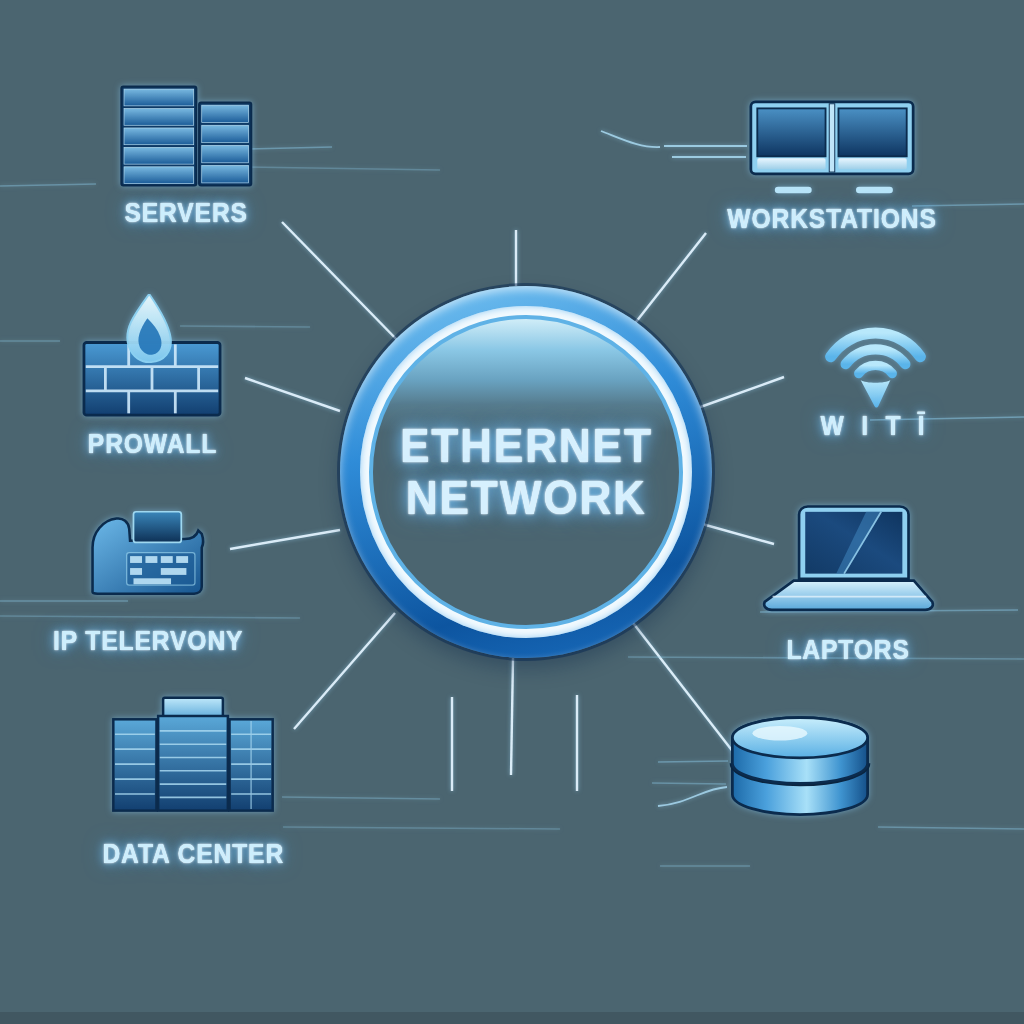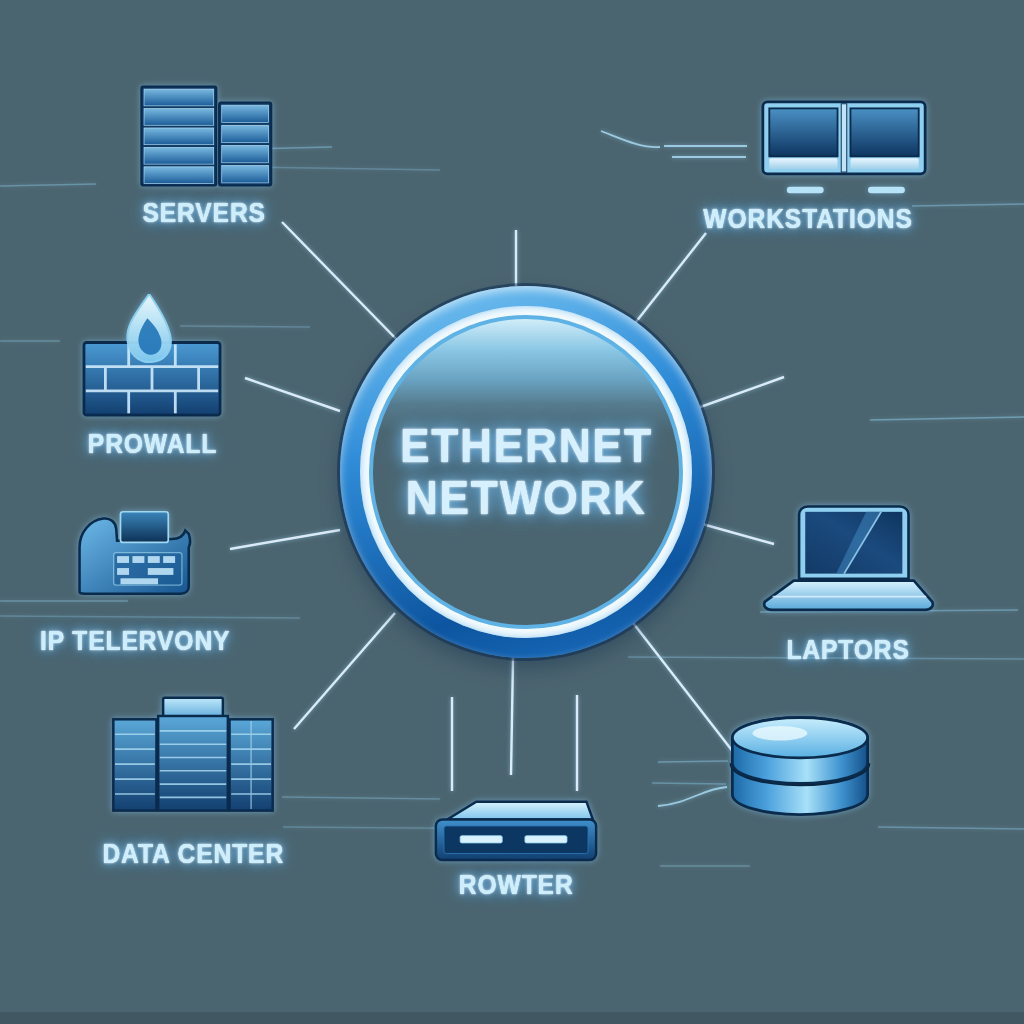--- a/index.html
+++ b/index.html
@@ -101,21 +101,21 @@
     <div class="hub-white">
       <div class="hub-inner">
         <div class="hub-text">
           <span>ETHERNET</span>
           <span>NETWORK</span>
         </div>
       </div>
     </div>
   </div>
 
-  <div class="node" style="left:99px;top:85px;width:175px;align-items:flex-end;">
+  <div class="node" style="left:99px;top:85px;width:175px;">
     <svg class="icon" width="134" height="104" viewBox="0 0 200 155">
       <defs>
         <linearGradient id="sv" x1="0" y1="0" x2="0" y2="1">
           <stop offset="0" stop-color="#7fc0e8"></stop>
             <stop offset="1" stop-color="#1d5f9c"></stop>
         </linearGradient>
       </defs>
       <rect x="2" y="2" width="112" height="148" rx="3" fill="#0e3a66" stroke="#0b2b4d" stroke-width="3"></rect>
       <g fill="url(#sv)" stroke="#bfe4f8" stroke-width="1" opacity=".95">
         <rect x="6" y="6" width="104" height="25"></rect>
@@ -129,21 +129,21 @@
         <rect x="122" y="30" width="70" height="26"></rect>
           <rect x="122" y="60" width="70" height="26"></rect>
         <rect x="122" y="90" width="70" height="26"></rect>
           <rect x="122" y="120" width="70" height="26"></rect>
       </g>
     </svg>
     <div class="label" style="margin-top:8px;">SERVERS</div>
   </div>
 
 
-  <div class="node" style="left:737px;top:100px;width:190px;align-items:flex-end;">
+  <div class="node" style="left:737px;top:100px;width:190px;">
     <svg class="icon" width="166" height="97" viewBox="0 0 180 105">
       <defs>
         <linearGradient id="ws" x1="0" y1="0" x2="0" y2="1">
           <stop offset="0" stop-color="#4a90c4"></stop>
             <stop offset="1" stop-color="#0e3561"></stop>
         </linearGradient>
         <linearGradient id="wsb" x1="0" y1="0" x2="0" y2="1">
           <stop offset="0" stop-color="#e8f6ff"></stop>
             <stop offset="1" stop-color="#9fcfe8"></stop>
         </linearGradient>
@@ -183,22 +183,39 @@
           <line x1="125" y1="78" x2="125" y2="104"></line>
         <line x1="50" y1="104" x2="50" y2="128"></line>
           <line x1="100" y1="104" x2="100" y2="128"></line>
       </g>
       <path d="M72,0 C56,22 44,38 50,56 C54,68 64,74 74,73 C88,72 97,62 95,47 C93,32 83,16 72,0 z" fill="url(#fl)" stroke="#8fd4f4" stroke-width="2" opacity=".95"></path>
       <path d="M70,26 C62,38 58,48 62,57 C65,63 71,66 76,65 C84,63 87,55 84,46 C81,38 76,32 70,26 z" fill="#1b6fb4" opacity=".85"></path>
     </svg>
     <div class="label" style="margin-top:10px;">PROWALL</div>
   </div>
 
-
-  <div class="node" style="left:15px;top:503px;width:240px;">
+  <div class="node" style="left:785px;top:298px;width:180px;">
+    <svg class="icon" width="139" height="110" viewBox="0 0 140 118">
+      <defs>
+        <linearGradient id="wf" x1="0" y1="0" x2="0" y2="1">
+          <stop offset="0" stop-color="#b8e8fb"></stop>
+            <stop offset="1" stop-color="#5ab4ea"></stop>
+        </linearGradient>
+      </defs>
+      <g stroke="url(#wf)" fill="none" stroke-linecap="round">
+        <path d="M22,63 A58,58 0 0 1 118,63" stroke-width="12"></path>
+        <path d="M38,71 A40,40 0 0 1 102,71" stroke-width="11"></path>
+        <path d="M52,81 A23,23 0 0 1 88,81" stroke-width="10"></path>
+      </g>
+      <path d="M54,88 C60,92 80,92 86,88 L73,116 C72,118 70,118 69,116 z" fill="url(#wf)"></path>
+    </svg>
+    <div class="label" style="margin-top:2px;letter-spacing:6px;">W I T Ī</div>
+  </div>
+
+  <div class="node" style="left:28px;top:503px;width:240px;">
     <svg class="icon" width="128" height="96" viewBox="0 0 150 112">
       <defs>
         <linearGradient id="ph" x1="0" y1="0" x2="1" y2="1">
           <stop offset="0" stop-color="#6cb8e8"></stop>
             <stop offset="1" stop-color="#16548e"></stop>
         </linearGradient>
         <linearGradient id="scr" x1="0" y1="0" x2="0" y2="1">
           <stop offset="0" stop-color="#3a86ba"></stop>
             <stop offset="1" stop-color="#0d3055"></stop>
         </linearGradient>
@@ -279,40 +296,20 @@
           <line x1="146" y1="64" x2="194" y2="64"></line>
         <line x1="146" y1="82" x2="194" y2="82"></line>
           <line x1="146" y1="100" x2="194" y2="100"></line>
         <line x1="146" y1="118" x2="194" y2="118"></line>
         <line x1="170" y1="30" x2="170" y2="136" opacity=".7"></line>
       </g>
     </svg>
     <div class="label" style="margin-top:24px;">DATA CENTER</div>
   </div>
 
-  <div class="node" style="left:421px;top:795px;width:190px;">
-    <svg class="icon" width="170" height="70" viewBox="0 0 210 86">
-      <defs>
-        <linearGradient id="rt" x1="0" y1="0" x2="0" y2="1">
-          <stop offset="0" stop-color="#3f90cc"></stop>
-            <stop offset="1" stop-color="#123f70"></stop>
-        </linearGradient>
-        <linearGradient id="rtt" x1="0" y1="0" x2="0" y2="1">
-          <stop offset="0" stop-color="#d8f2fd"></stop>
-            <stop offset="1" stop-color="#7fc4ec"></stop>
-        </linearGradient>
-      </defs>
-      <polygon points="20,30 56,8 192,8 200,30" fill="url(#rtt)" stroke="#0b2b4d" stroke-width="3"></polygon>
-      <rect x="6" y="30" width="198" height="50" rx="8" fill="url(#rt)" stroke="#0b2b4d" stroke-width="3"></rect>
-      <rect x="16" y="38" width="178" height="34" rx="3" fill="#0d3763" stroke="#2e7ab8" stroke-width="1"></rect>
-      <rect x="36" y="50" width="52" height="9" rx="2" fill="#d8f2fd" stroke="#8fd0f0" stroke-width="1"></rect>
-      <rect x="116" y="50" width="52" height="9" rx="2" fill="#d8f2fd" stroke="#8fd0f0" stroke-width="1"></rect>
-    </svg>
-    <div class="label" style="margin-top:4px;">ROWTER</div>
-  </div>
 
   <div class="node" style="left:726px;top:714px;width:148px;">
     <svg class="icon" width="148" height="106" viewBox="0 0 160 116">
       <defs>
         <linearGradient id="db" x1="0" y1="0" x2="1" y2="0">
           <stop offset="0" stop-color="#1d6aa8"></stop>
             <stop offset=".25" stop-color="#4aa0dc"></stop>
           <stop offset=".55" stop-color="#a8e0f8"></stop>
             <stop offset=".8" stop-color="#3f94d0"></stop>
           <stop offset="1" stop-color="#155089"></stop>

